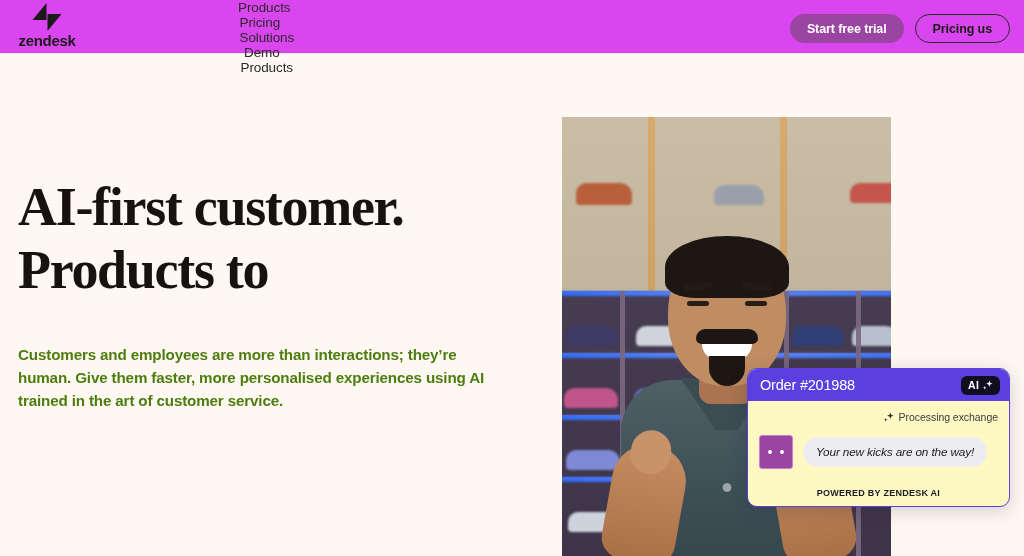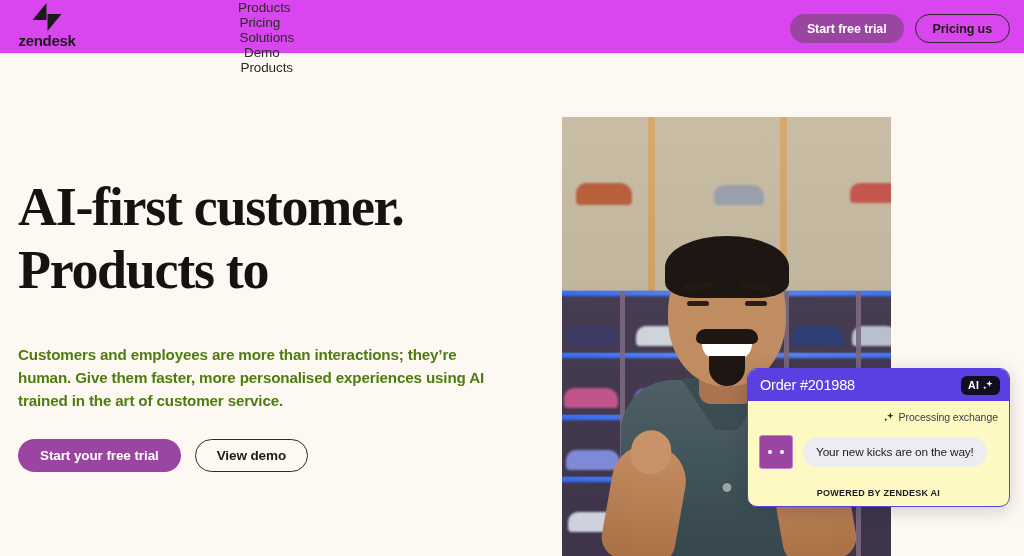--- a/index.html
+++ b/index.html
@@ -190,21 +190,21 @@
   .ai-badge {
     background:#120E22; color:#fff; border-radius:6px;
     height:19px; padding:0 7px; display:flex; align-items:center; gap:3px;
     font-size:10.5px; font-weight:700; letter-spacing:.2px;justify-content:center;
   }
   .chat-body { padding:10px 11px 0 11px; position:relative; height:105px; }
   .status-row {
     display:flex; align-items:center; justify-content:flex-end; gap:5px;
     font-size:10.5px; color:#3a3a40; letter-spacing:-0.05px;
   }
-  .msg-row { display:flex; align-items:center; gap:10px; margin-top:12px; }
+  .msg-row { display:flex; align-items:center; gap:10px; margin-top:12px;font-style:italic; }
   .bot-avatar {
     width:34px; height:34px; flex:0 0 34px; background:#9B45A3;
     border:1.5px solid #c77fcb; border-radius:3px;
     display:flex; align-items:center; justify-content:center; gap:8px;
   }
   .bot-eye { width:4px; height:4px; background:#fff; border-radius:50%; }
   .bubble {
     background:#EDEDF1; border-radius:999px;
     padding:8px 13px; font-size:11.8px; color:#1b1b20;
     letter-spacing:-0.15px; white-space:nowrap;
@@ -241,24 +241,20 @@
     <button class="btn btn-outline-sm">Pricing us</button>
   </div>
 </div>
 
 <div class="hero-copy">
   <h1 class="headline">
     <div>AI-first customer.</div>
     <div>Products to</div>
   </h1>
   <p class="subcopy">Customers and employees are more than interactions; they’re human. Give them faster, more personalised experiences using AI trained in the art of customer service.</p>
-  <div class="cta-row">
-    <button class="btn btn-primary-lg">Start your free trial</button>
-    <button class="btn btn-outline-lg">View demo</button>
-  </div>
 </div>
 
 <div class="hero-media">
   <div class="photo">
     <div class="wall"></div>
     <div class="wall-stripe s1"></div>
     <div class="wall-stripe s2"></div>
 
     <div class="shelf-unit">
       <div class="shelf-back"></div>

